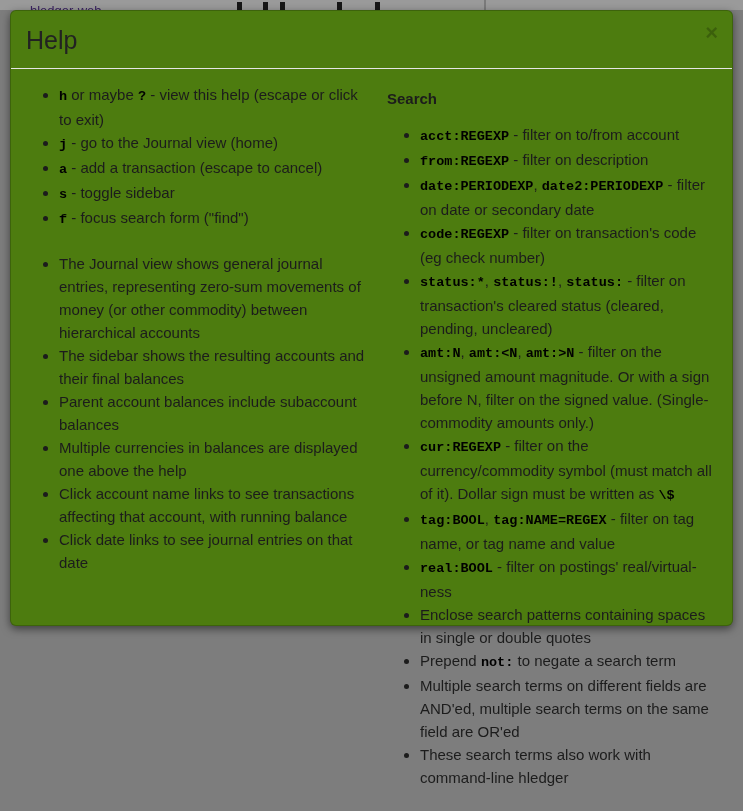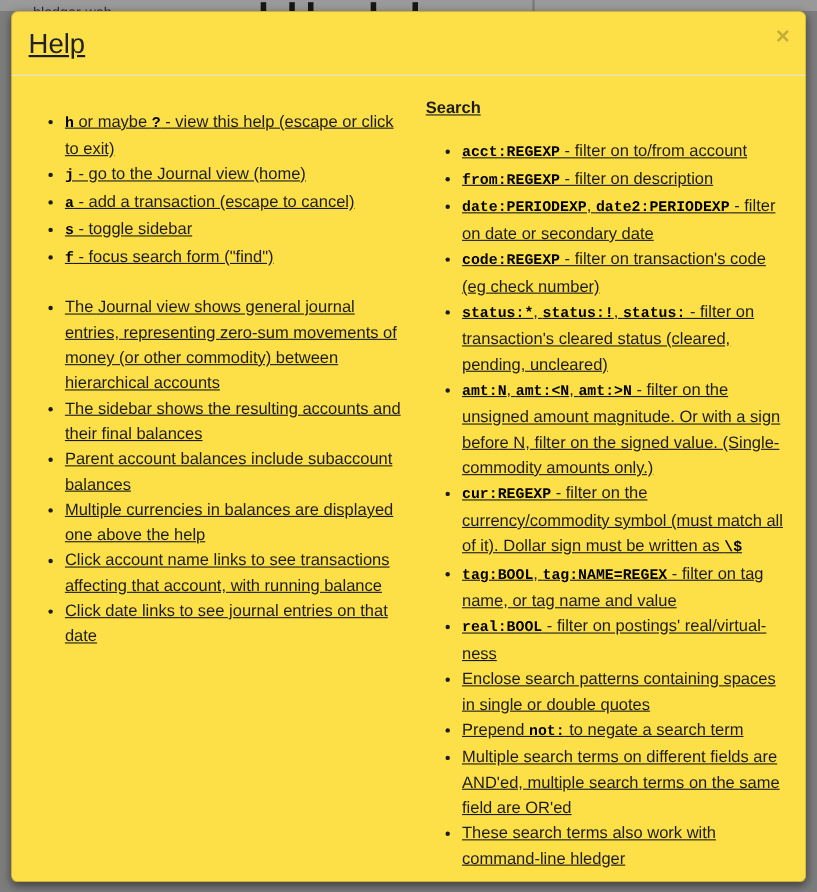--- a/index.html
+++ b/index.html
@@ -27,27 +27,26 @@
   .stem-1 { left: 237px; }
   .stem-2 { left: 263px; }
   .stem-3 { left: 280px; }
   .stem-4 { left: 337px; }
   .stem-5 { left: 375px; }
   .vline  { position: absolute; top: 0; left: 484px; width: 2px; height: 10px; background: #7a7a7a; }
 
   
   .modal {
     position: absolute; left: 10px; top: 10px;
-    width: 723px; height: 792px;
+    width: 723px; height: 616px;
     box-sizing: border-box;
-    background: #fde047;
+    background: #4d7c0f;
     border: 1px solid rgba(0,0,0,0.2);
     border-radius: 6px;
     box-shadow: 0 3px 9px rgba(0,0,0,0.5);
-    text-decoration: underline;
   }
   .modal-header {
     position: relative;
     padding: 14px 15px 13px 15px;
     border-bottom: 1px solid #e5e5e5;
   }
   .modal-title {
     margin: 0;
     font-size: 25px;
     font-weight: 400;
@@ -69,21 +68,21 @@
   .col { box-sizing: border-box; }
   .col-left  { flex: 0 0 347px; margin-right: 14px; }
   .col-right { flex: 1 1 auto; }
 
   .section-title {
     font-weight: bold;
     font-size: 15px;
     margin: 4px 0 13px 0;
   }
   ul.help-list {
-    margin: 16px 0 21px 0;
+    margin: 0 0 21px 0;
     padding: 0 0 0 33px;
     list-style-type: disc;
   }
   ul.help-list li { margin: 0; }
 
   code.tt {
     font-family: "Liberation Mono", "DejaVu Sans Mono", monospace;
     font-weight: bold;
     font-size: 13.5px;
     color: #000;

